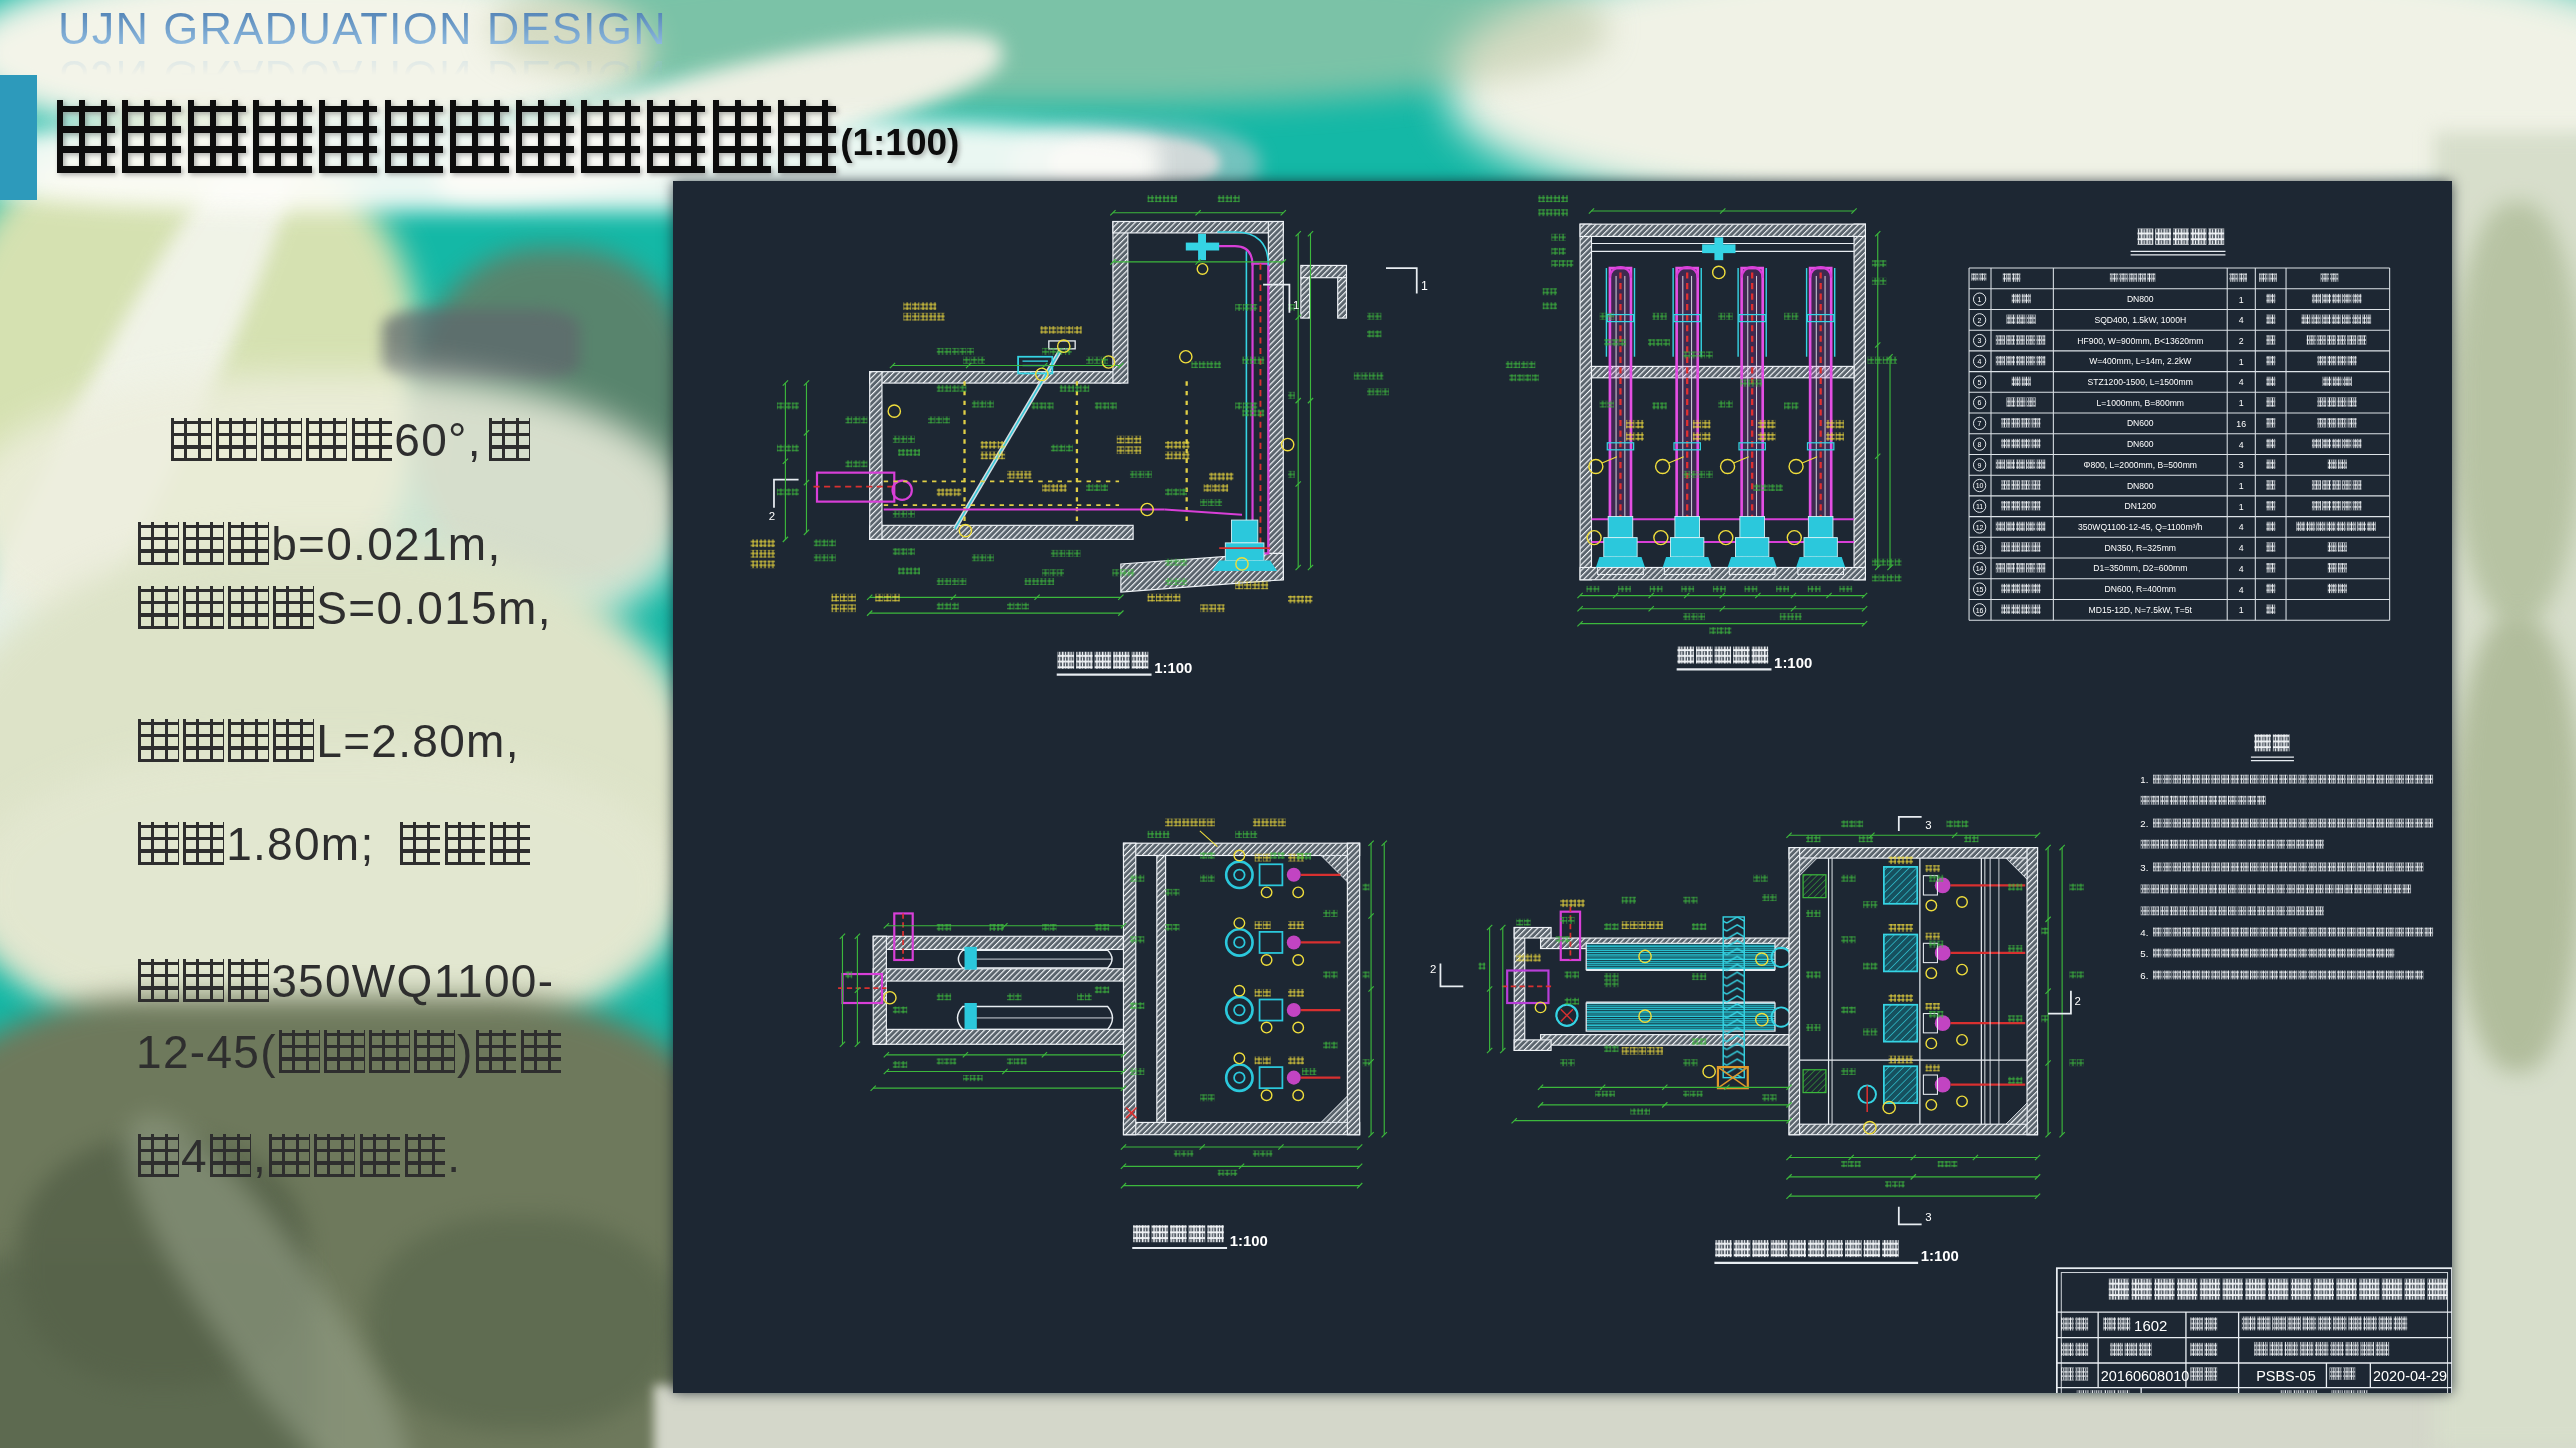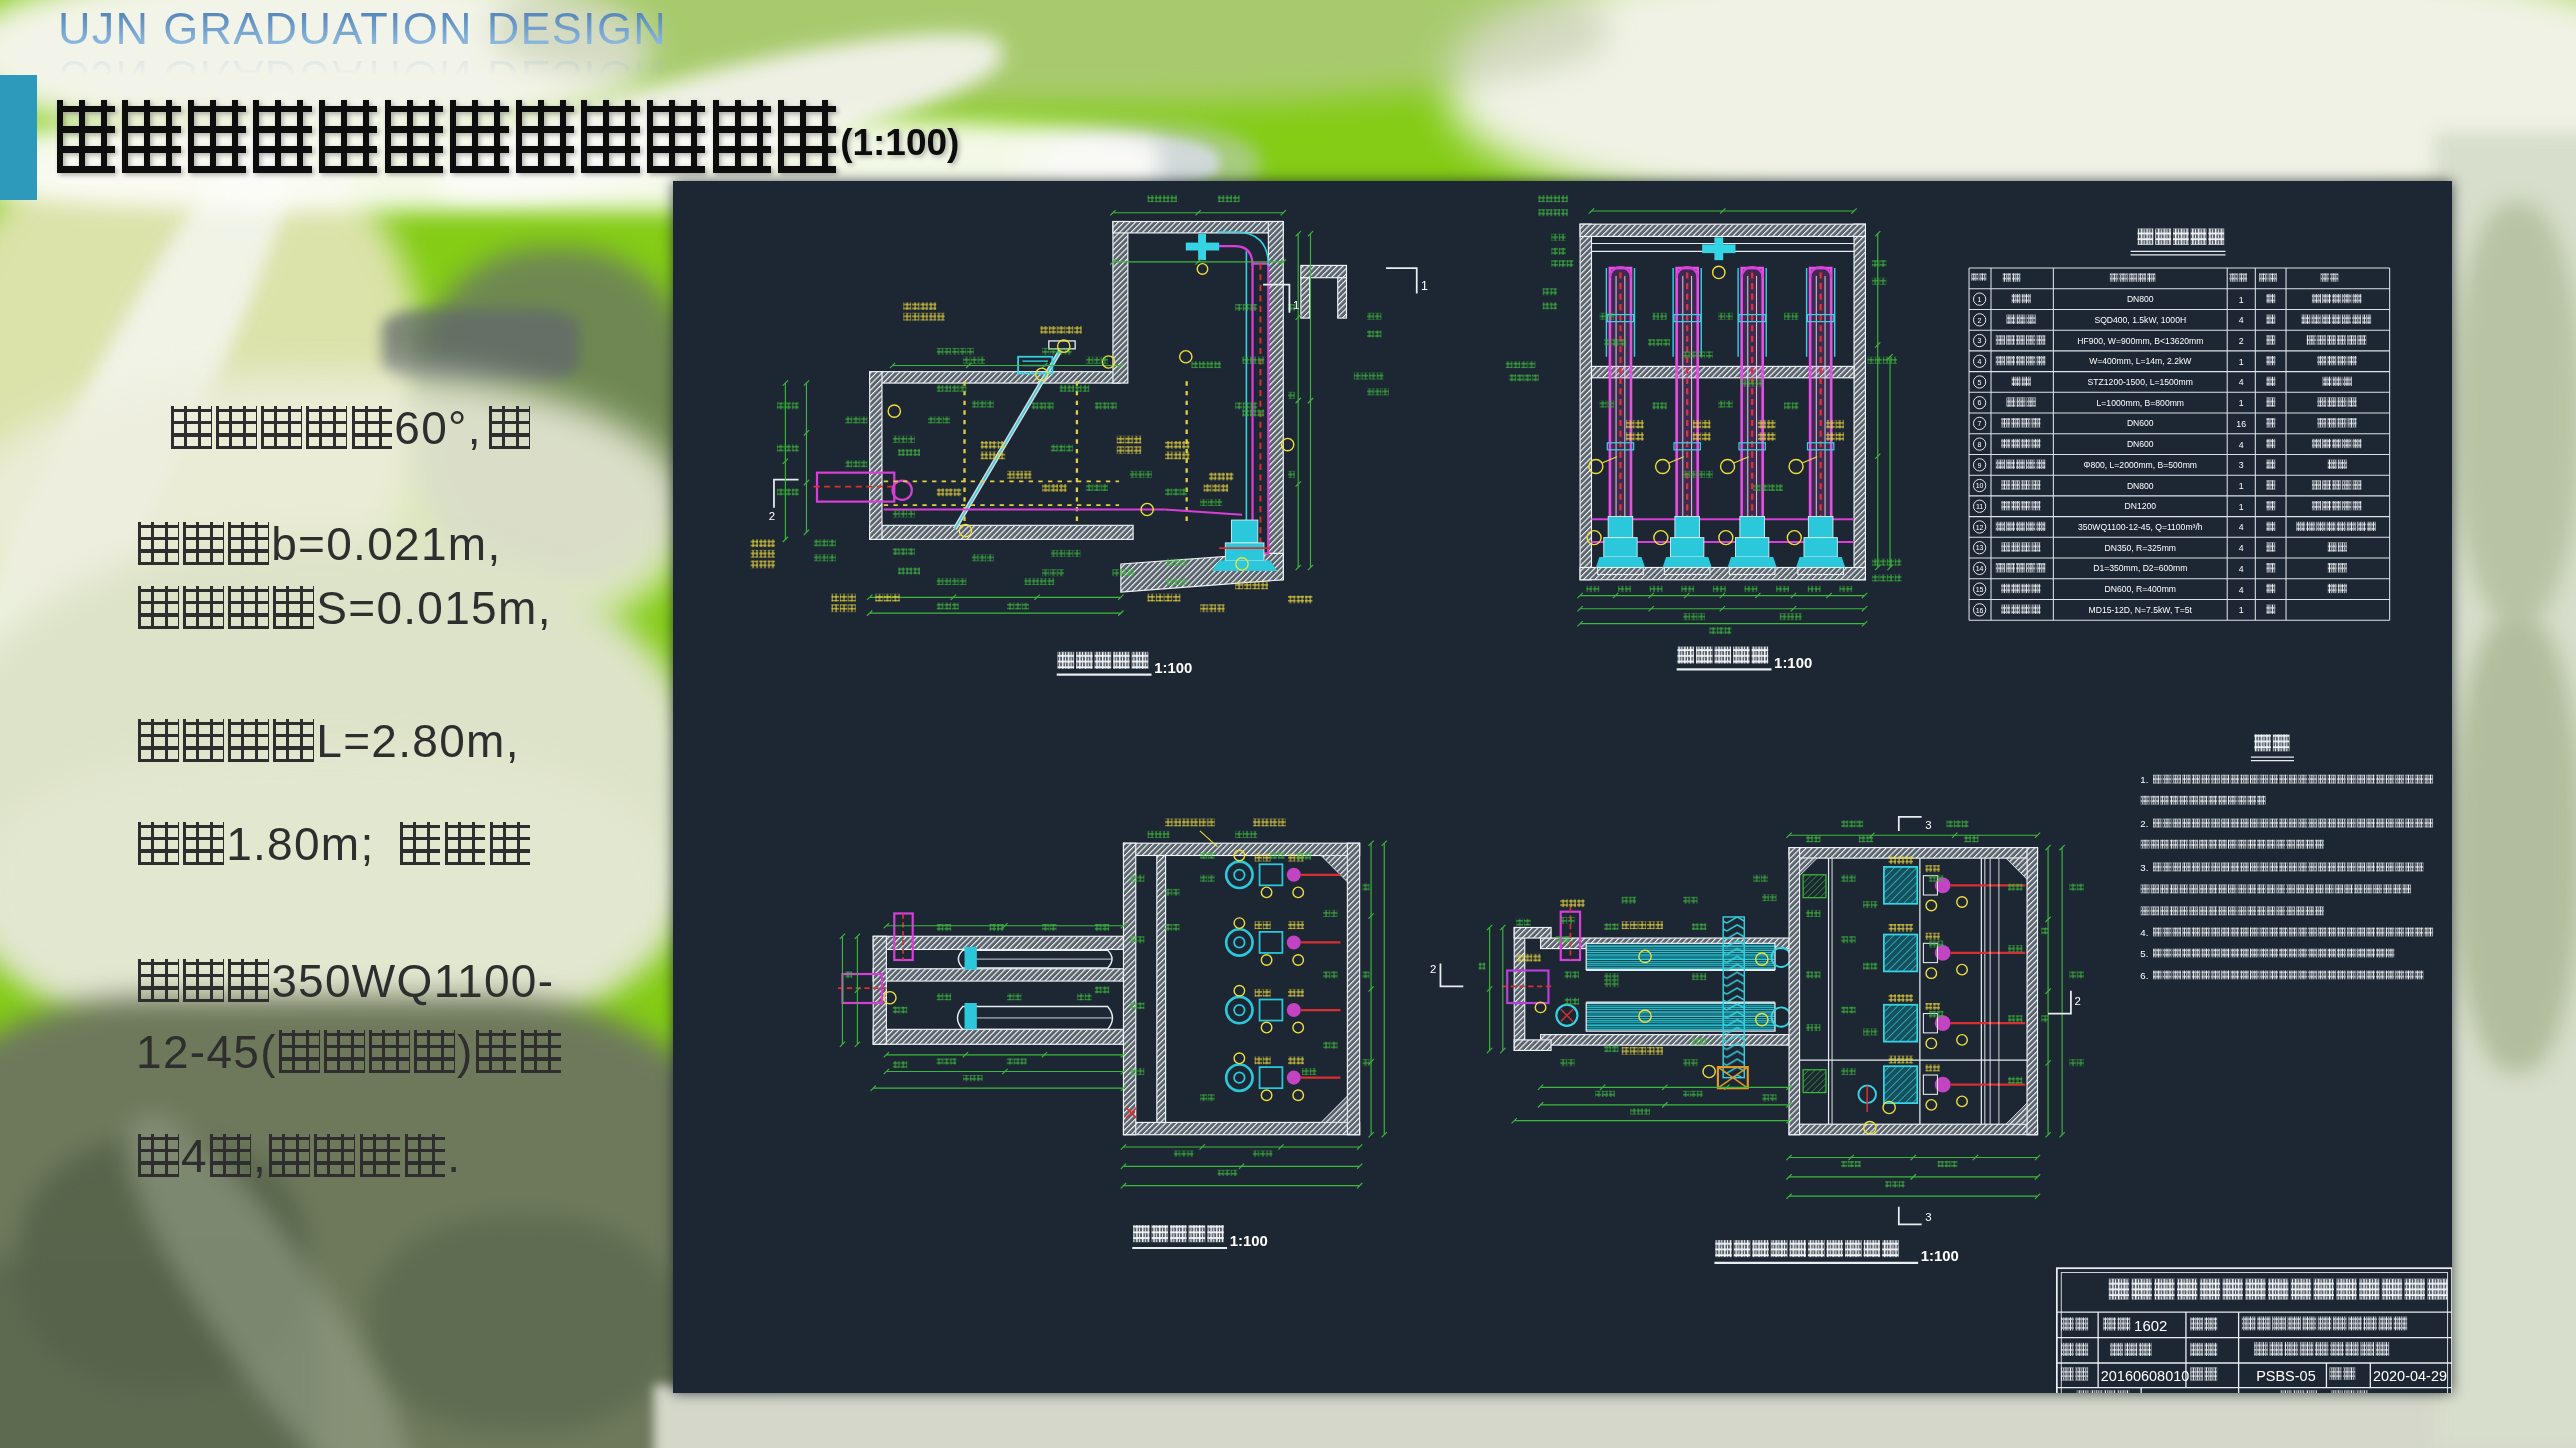--- a/index.html
+++ b/index.html
@@ -1,16 +1,16 @@
 <!DOCTYPE html>
 <html style="font-size:14px"><head><meta charset="utf-8">
 <style>
 *{margin:0;padding:0;box-sizing:border-box}
 html,body{width:2576px;height:1449px;overflow:hidden;font-family:"Liberation Sans",sans-serif}
-#page{position:relative;width:2576px;height:1449px;background:#84cc16;overflow:hidden}
+#page{position:relative;width:2576px;height:1449px;background:#14b8a6;overflow:hidden}
 .bb{position:absolute;border-radius:45%}
 .zc,.zt,.zw{display:inline-block;width:.88em;height:.92em;margin:0 .05em;vertical-align:-.1em;
 background:repeating-linear-gradient(90deg,currentColor 0 .065em,transparent .065em .29em),
 repeating-linear-gradient(0deg,currentColor 0 .07em,transparent .07em .27em);}
 .zt{width:.72em;height:.9em;margin:0 .045em;
 background:repeating-linear-gradient(90deg,currentColor 0 .075em,transparent .075em .27em),
 repeating-linear-gradient(0deg,currentColor 0 .082em,transparent .082em .25em);}
 .lat{letter-spacing:1.3px}
 .tsub{font-size:37px;font-weight:bold;color:#0c0c0c;vertical-align:10.5px;letter-spacing:0}
 .pl{position:absolute;left:136px;font-size:46px;color:#2e2e2e;white-space:nowrap}
@@ -68,21 +68,21 @@
 <div style="position:absolute;left:58px;top:50px;font-size:45px;letter-spacing:1.3px;transform:scaleY(-1);
 background:linear-gradient(#6d9cc8,#a8cce8);-webkit-background-clip:text;background-clip:text;color:transparent;
 -webkit-mask-image:linear-gradient(rgba(0,0,0,0) 52%,rgba(0,0,0,.38));mask-image:linear-gradient(rgba(0,0,0,0) 52%,rgba(0,0,0,.38))">UJN GRADUATION DESIGN</div>
 
 <div class="bb" style="left:-26px;top:119px;width:1185px;height:92px;background:#fdfdf9;filter:blur(11.4px);opacity:.92;border-radius:30%"></div>
 
 <div style="position:absolute;left:0px;top:75px;width:37px;height:125px;background:#2d9abb"></div>
 
 <div style="position:absolute;left:53px;top:91px;font-size:81px;color:#0d0d0d;white-space:nowrap;filter:drop-shadow(2.6px 2.6px 2.6px rgba(110,110,110,.55))"><i class="zt"></i><i class="zt"></i><i class="zt"></i><i class="zt"></i><i class="zt"></i><i class="zt"></i><i class="zt"></i><i class="zt"></i><i class="zt"></i><i class="zt"></i><i class="zt"></i><i class="zt"></i><span class="tsub">(1:100)</span></div>
 
-<div class="pl" style="top:401px"><span style="margin-left:33px"></span><i class="zc"></i><i class="zc"></i><i class="zc"></i><i class="zc"></i><i class="zc"></i><span class="lat">60°</span><span class="lat">, </span><i class="zc"></i></div>
+<div class="pl" style="top:413px"><span style="margin-left:33px"></span><i class="zc"></i><i class="zc"></i><i class="zc"></i><i class="zc"></i><i class="zc"></i><span class="lat">60°</span><span class="lat">, </span><i class="zc"></i></div>
     <div class="pl" style="top:517px"><i class="zc"></i><i class="zc"></i><i class="zc"></i><span class="lat">b=0.021m,</span></div>
     <div class="pl" style="top:581px"><i class="zc"></i><i class="zc"></i><i class="zc"></i><i class="zc"></i><span class="lat">S=0.015m,</span></div>
     <div class="pl" style="top:714px"><i class="zc"></i><i class="zc"></i><i class="zc"></i><i class="zc"></i><span class="lat">L=2.80m,</span></div>
     <div class="pl" style="top:817px"><i class="zc"></i><i class="zc"></i><span class="lat">1.80m;</span><span style="margin-left:23px"></span><i class="zc"></i><i class="zc"></i><i class="zc"></i></div>
     <div class="pl" style="top:954px"><i class="zc"></i><i class="zc"></i><i class="zc"></i><span class="lat">350WQ1100-</span></div>
     <div class="pl" style="top:1025px"><span class="lat">12-45(</span><i class="zc"></i><i class="zc"></i><i class="zc"></i><i class="zc"></i><span class="lat">)</span><i class="zc"></i><i class="zc"></i></div>
     <div class="pl" style="top:1129px"><i class="zc"></i><span class="lat">4</span><i class="zc"></i><span class="lat">,</span><i class="zc"></i><i class="zc"></i><i class="zc"></i><i class="zc"></i><span class="lat">.</span></div>
 
 <div style="position:absolute;left:673px;top:181px;width:1779px;height:1212px;background:#1d2733;box-shadow:0 0 12.3px rgba(25,33,43,.75);overflow:hidden">
 <svg width="1779" height="1212" viewBox="0 0 2026 1380" style="position:absolute;left:0;top:0">

